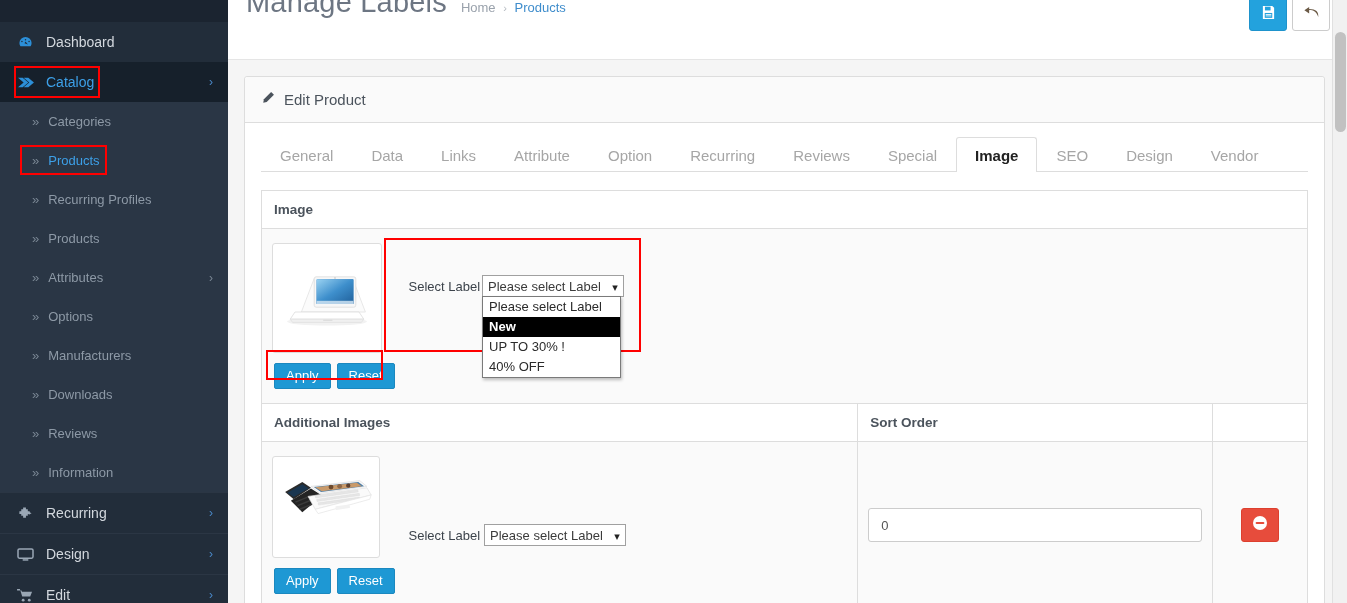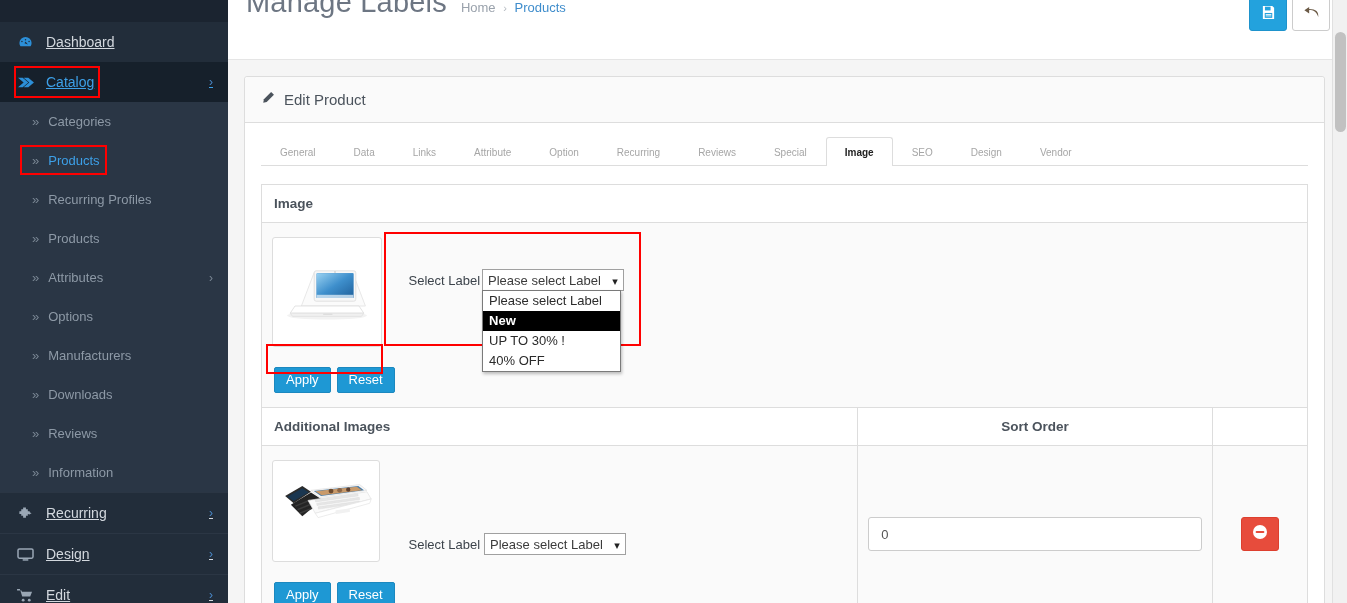--- a/index.html
+++ b/index.html
@@ -29,21 +29,21 @@
     position: relative;
     cursor: pointer;
   }
   .nav-item .ico {
     width: 22px; min-width: 22px;
     display: inline-flex; align-items: center; justify-content: center;
     color: #2c8fd8; margin-right: 10px;
   }
   .nav-item .lbl { flex: 1; white-space: nowrap; }
   .nav-item .caret { color: #4a88c7; font-size: 12px; }
-  .nav-item.top { background: #222d3a; color: #d3d8de; text-decoration: underline; }
+  .nav-item.top { background: #222d3a; color: #d3d8de; }
   .nav-item.top.active { background: #16202b; color: #3da0e8; }
   .nav-item.sub {
     background: #2a3645;
     color: #8d99a6;
     font-size: 13px;
     padding-left: 32px;
     height: 39px;
   }
   .nav-item.sub .chev { color: #7a8794; margin-right: 9px; font-size: 13px; }
   .nav-item.sub.active { color: #3da0e8; }
@@ -108,21 +108,21 @@
     font-size: 15px; color: #4b535c;
     border-radius: 3px 3px 0 0;
   }
   #panel-head .pencil { margin-right: 9px; color: #4b535c; }
   #panel-body { padding: 14px 16px 16px 16px; }
 
   
   .tabs { display: flex; border-bottom: 1px solid #ddd; position: relative; }
   .tab {
     padding: 9px 18px 8px 18px;
-    font-size: 10px;
+    font-size: 15px;
     color: #a6a6a6;
     cursor: pointer;
     border: 1px solid transparent;
     border-bottom: none;
     margin-bottom: -1px;
     white-space: nowrap;
   }
   .tab.active {
     color: #222; font-weight: bold;
     background: #fff;
@@ -185,21 +185,21 @@
   .dopt {
     font-size: 13px;
     padding: 1px 6px 2px 6px;
     color: #2b2b2b;
     white-space: nowrap;
     cursor: pointer;
     line-height: 17px;
   }
   .dopt.selected { background: #000000; color: #fff; font-weight: bold; }
 
-  .btnrow { display: flex; gap: 6px; margin-top: 20px; padding-left: 2px; }
+  .btnrow { display: flex; gap: 6px; margin-top: 10px; padding-left: 2px; }
   .btn {
     background: #1e98d4;
     color: #fff;
     font-size: 13px;
     padding: 4px 11px 5px 11px;
     border: 1px solid #1b88bf;
     border-radius: 2px;
     cursor: pointer;
     line-height: 15px;
   }
@@ -207,21 +207,21 @@
   
   .addtable { border: 1px solid #ddd; border-top: none; width: 100%; border-collapse: collapse; }
   .addtable th {
     font-size: 13.5px; font-weight: bold; color: #4b535c;
     padding: 11px 12px;
     border-bottom: 1px solid #ddd;
     border-right: 1px solid #ddd;
     background: #fff;
   }
   .addtable th.c1 { text-align: left; }
-  .addtable th.c2 { text-align: center; }
+  .addtable th.c2 { text-align: left; }
   .addtable th.c3 { width: 95px; border-right: none; }
   .addtable td {
     border-right: 1px solid #ddd;
     vertical-align: middle;
     background: #fafafa;
     padding: 14px 10px;
   }
   .addtable td.c3 { border-right: none; text-align: center; }
   .addtable td.c2 { text-align: center; }
   .sortinput {

